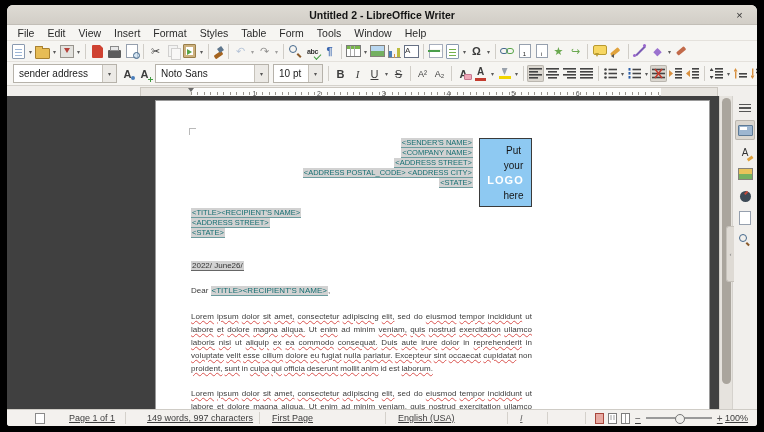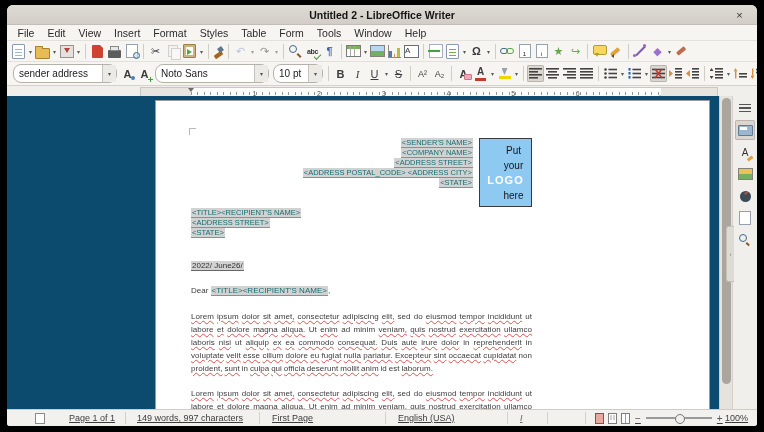--- a/index.html
+++ b/index.html
@@ -86,39 +86,39 @@
     box-shadow:10px -10px 0 #9966cc;}
   .i-styleupd::after{content:"";position:absolute;right:1px;bottom:2px;width:4px;height:4px;background:#4a7ebb;border-radius:50%;}
   .i-stylenew::after{content:"";position:absolute;right:0px;bottom:2px;width:5px;height:1.5px;background:#3f9b3f;box-shadow:0 0 0 0 #3f9b3f;}
   .i-stylenew::before{content:"";position:absolute;right:2px;bottom:0px;width:1.5px;height:5px;background:#3f9b3f;}
   .i-clear::after{content:"";position:absolute;right:0;bottom:2px;width:6px;height:4px;background:#f0a8b8;border:1px solid #c87890;border-radius:1px;}
   .i-fontcolor{font-weight:bold;font-size:10px;line-height:1;flex-direction:column;}
   .i-fontcolor .bar{width:11px;height:3px;background:#c33b2e;margin-top:1px;}
   .i-highlight{flex-direction:column;}
   .i-highlight::before{content:"";width:6px;height:7px;background:#9aa2ac;clip-path:polygon(0 0,100% 0,50% 100%);}
   .i-highlight .bar{width:12px;height:3px;background:#f2d500;margin-top:1px;}
-  .combo{height:17px;background:#fff;border:1px solid #b6b2aa;border-radius:8px;display:flex;align-items:center;
+  .combo{height:17px;background:#fff;border:1px solid #b6b2aa;border-radius:0;display:flex;align-items:center;
     font-size:10px;color:#222;flex:none;margin:0 2px;}
   .combo .val{padding:0 5px;flex:1;white-space:nowrap;overflow:hidden;}
   .combo .cdd{width:13px;height:100%;border-left:1px solid #c6c2ba;background:#eceae6;display:flex;
     align-items:center;justify-content:center;font-size:6px;color:#555;}
   .bold{font-weight:bold;} .ital{font-style:italic;font-family:"Liberation Serif",serif;}
   .unders{text-decoration:underline;} .strike{text-decoration:line-through;}
   
   .rulerrow{height:13px;background:#f1efec;position:relative;}
   .ruler{position:absolute;left:133px;top:1px;width:576px;height:11px;background:#e8e5e0;border:1px solid #cbc7c0;}
   .ruler .activearea{position:absolute;left:50px;top:0;width:470px;height:100%;background:#fdfdfc;
     background-image:repeating-linear-gradient(90deg,#9a958e 0 1px,transparent 1px 6.48px);
     background-size:100% 3px;background-position:0 4px;background-repeat:no-repeat;}
   .rnums{position:absolute;left:81px;top:0;display:flex;height:100%;align-items:center;}
   .rnum{width:64.7px;text-align:center;font-size:7px;color:#555;flex:none;}
   .indentL{position:absolute;left:47px;top:0;border:3px solid transparent;border-top:4px solid #6b6b6b;}
   .indentR{position:absolute;left:516px;bottom:0;border:3px solid transparent;border-bottom:4px solid #6b6b6b;}
   
-  .docarea{position:absolute;left:0;top:91px;width:750px;height:314px;background:#0c4a6e;overflow:hidden;}
+  .docarea{position:absolute;left:0;top:91px;width:750px;height:314px;background:#404040;overflow:hidden;}
   .page{position:absolute;left:148px;top:4px;width:553px;height:330px;background:#fff;border:1px solid #9a9a9a;}
   .cornermark{position:absolute;left:33px;top:27px;width:6px;height:6px;border-left:1px solid #b9b9b9;border-top:1px solid #b9b9b9;}
   .chip{background:#d2d2d2;color:#176f72;padding:0 1px;border-bottom:1px solid rgba(23,111,114,.55);}
   .senderblock{position:absolute;right:236px;top:37px;text-align:right;font-size:7.5px;line-height:10px;white-space:nowrap;}
   .recipblock{position:absolute;left:35px;top:107px;font-size:7.5px;line-height:10px;white-space:nowrap;}
   .logoframe{position:absolute;left:323px;top:37px;width:51px;height:67px;background:#8ec9f2;border:1.5px solid #3a3a3a;
     display:flex;flex-direction:column;align-items:center;justify-content:center;text-align:center;line-height:15px;}
   .logoframe .lg-word{font-size:10px;color:#161616;margin-left:16px;}
   .logoframe .lg-logo{font-size:11px;font-weight:bold;color:#fff;letter-spacing:1px;}
   .dateline{position:absolute;left:35px;top:160px;font-size:8px;}
@@ -537,21 +537,21 @@
       <div class="sbi sb-insp"></div>
     </div>
   </div>
 
   <div class="statusbar">
     <span class="st" style="left:28px">
         <span class="st-modicon"></span>
       </span>
     <span class="st" style="left:62px">Page 1 of 1</span>
     <span class="stsep" style="left:118px"></span>
-    <span class="st" style="left:130px">149 words, 997 characters</span>
+    <span class="st" style="left:140px">149 words, 997 characters</span>
     <span class="stsep" style="left:252px"></span>
     <span class="st" style="left:265px">First Page</span>
     <span class="stsep" style="left:378px"></span>
     <span class="st" style="left:391px">English (USA)</span>
     <span class="stsep" style="left:500px"></span>
     <span class="st" style="left:513px;font-style:italic;color:#666">I</span>
     <span class="stsep" style="left:540px"></span>
     <span class="stsep" style="left:578px"></span>
     <span class="st" style="left:588px">
       <span class="vl vl1"></span>

